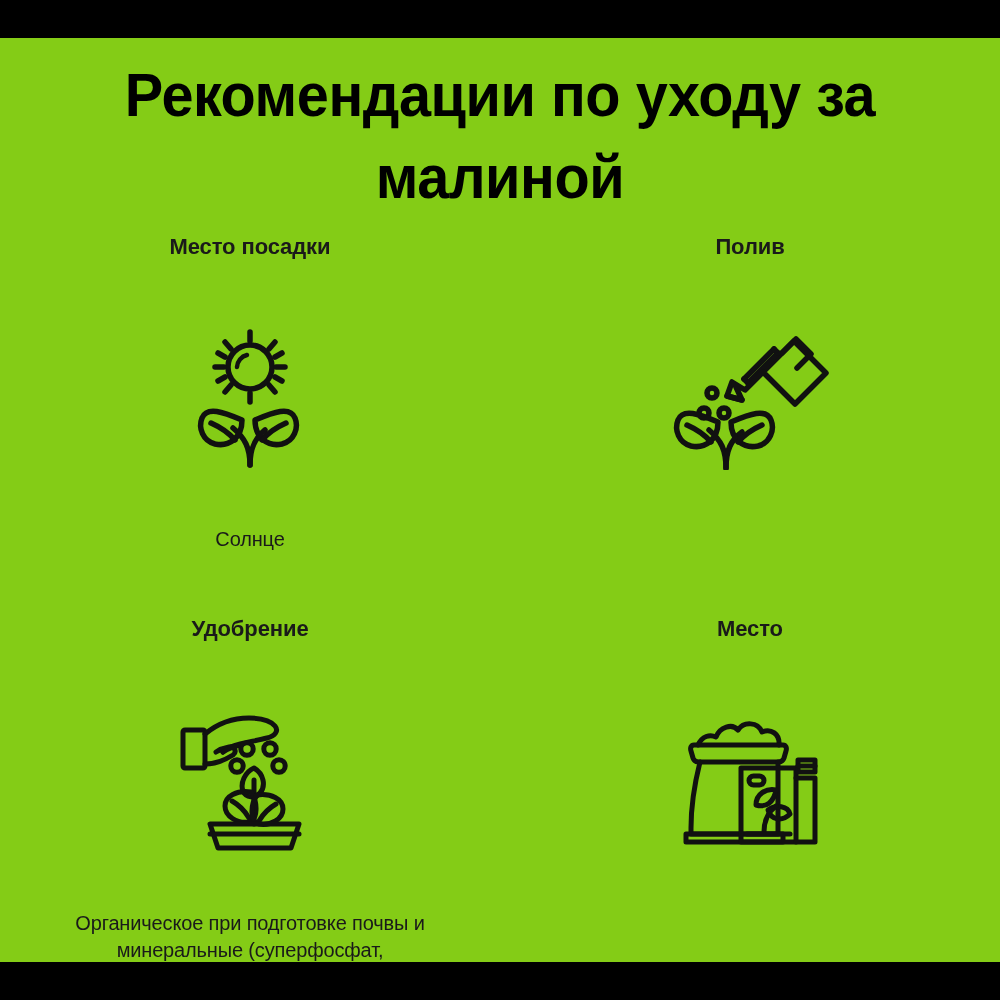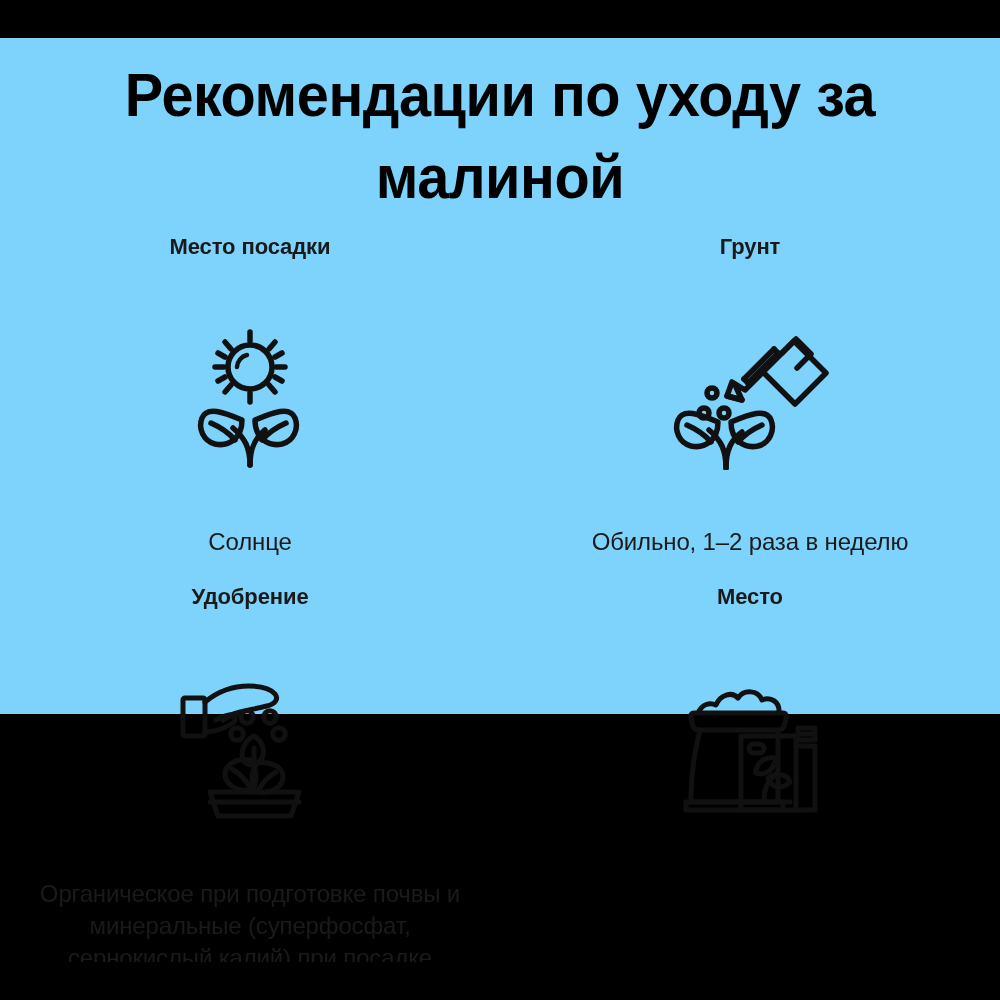--- a/index.html
+++ b/index.html
@@ -27,22 +27,22 @@
     background: #000000;
   }
   .letterbox.top { top: 0; }
   .letterbox.bottom { bottom: 0; }
 
   .canvas {
     position: absolute;
     top: 38px;
     left: 0;
     width: 1000px;
-    height: 676px;
-    background: #7dd3fc;
+    height: 924px;
+    background: #84cc16;
   }
 
   
   .title {
     position: absolute;
     top: 16px;
     left: 0;
     width: 1000px;
     text-align: center;
     font-family: "Liberation Sans Narrow", "Liberation Sans", sans-serif;
@@ -88,36 +88,36 @@
     display: flex;
     align-items: center;
     justify-content: center;
     margin-top: 24px;
     width: 170px;
     height: 160px;
   }
   .icon-wrap svg { display: block; }
 
   .card-caption {
-    font-size: 24px;
+    font-size: 20px;
     line-height: 1.34;
     color: #1a1a1a;
     text-align: center;
     width: 500px;
     padding: 0 6px;
     letter-spacing: -0.15px;
     white-space: pre-line;
   }
 
   
   .card.r1 .card-title { margin-top: 0; }
   .card.r1 .icon-wrap  { margin-top: 26px; height: 150px; }
   .card.r1 .card-caption { margin-top: 22px; }
 
-  .card.r2 .card-title { }
+  .card.r2 .card-title { margin-top: 32px; }
   .card.r2 .icon-wrap  { margin-top: 26px; height: 150px; }
   .card.r2 .card-caption { margin-top: 24px; }
 
   .card.soil .card-caption { width: 480px; }
   .card.fert .card-caption { width: 510px; }
 </style>
 </head>
 <body>
 
 <div id="infographic">
@@ -163,21 +163,21 @@
             <path d="M70 100 C70 118 83 127 97 124 C109 121 114 108 110 98 C105 86 89 92 70 100 Z"></path>
             <path d="M101 103 C92 107 83 113 77 120"></path>
 
             <path d="M65 145 C65 128 70 118 80 110"></path>
           </svg>
         </div>
         <div class="card-caption">Солнце</div>
       </div>
 
       <div class="card r1 water">
-        <div class="card-title">Грунт</div>
+        <div class="card-title">Полив</div>
         <div class="icon-wrap">
           <svg width="160" height="150" viewBox="0 0 160 150" fill="none" stroke="#111111" stroke-width="5.5" stroke-linecap="round" stroke-linejoin="round">
 
             <path d="M93 52 L124 21 L156 53 L125 84 Z"></path>
 
             <path d="M112 33 L126 19 L141 34 L127 48"></path>
 
             <path d="M74 59 L104 29"></path>
             <path d="M78 63 L108 33"></path>
             <path d="M74 59 L78 63"></path>
@@ -193,21 +193,20 @@
             <path d="M56 148 C56 130 51 120 39 110"></path>
             <path d="M56 148 C56 130 61 120 72 112"></path>
 
             <path d="M48 102 C48 120 35 129 21 126 C9 123 4 110 8 100 C13 88 29 94 48 102 Z"></path>
             <path d="M17 105 C26 109 35 115 41 122"></path>
 
             <path d="M61 102 C61 120 74 129 88 126 C100 123 105 110 101 100 C96 88 80 94 61 102 Z"></path>
             <path d="M92 105 C83 109 74 115 68 122"></path>
           </svg>
         </div>
-        <div class="card-caption">Обильно, 1–2 раза в неделю</div>
       </div>
 
       <div class="card r2 fert">
         <div class="card-title">Удобрение</div>
         <div class="icon-wrap">
           <svg width="150" height="150" viewBox="0 0 150 150" fill="none" stroke="#111111" stroke-width="5" stroke-linecap="round" stroke-linejoin="round">
 
             <rect x="8" y="28" width="22" height="38" rx="2"></rect>
 
             <path d="M30 32 C42 22 58 16 74 16 C86 16 96 19 100 24 C104 29 100 34 92 36

